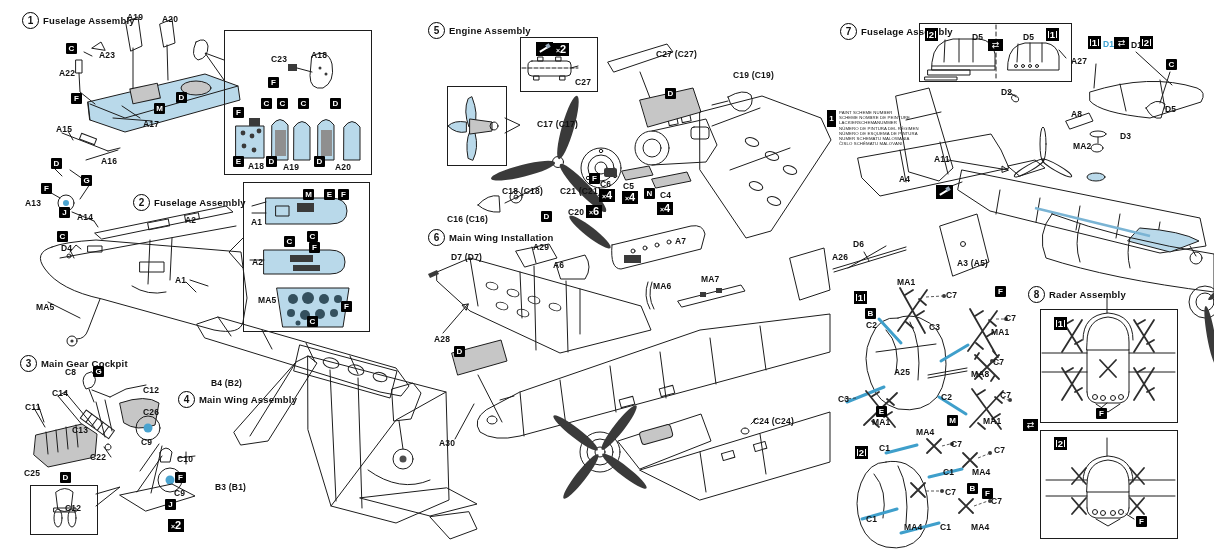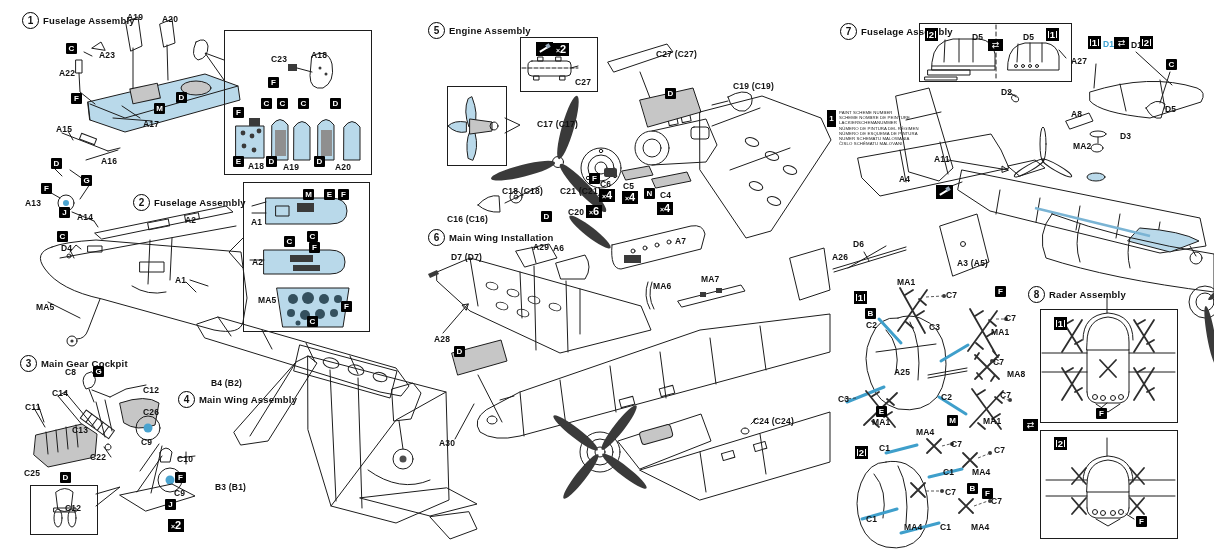--- a/index.html
+++ b/index.html
@@ -487,24 +487,24 @@
     <div class="plabel" style="left: 575px; top: 77px;">C27</div>
     <div class="plabel" style="left: 537px; top: 119px;">C17 (C17)</div>
     <div class="plabel" style="left: 560px; top: 186px;">C21 (C21)</div>
     <div class="plabel" style="left: 447px; top: 214px;">C16 (C16)</div>
     <div class="plabel" style="left: 502px; top: 186px;">C18 (C18)</div>
     <div class="plabel" style="left: 568px; top: 207px;">C20</div>
     <div class="plabel" style="left: 600px; top: 179px;">C6</div>
     <div class="plabel" style="left: 623px; top: 181px;">C5</div>
     <div class="plabel" style="left: 660px; top: 190px;">C4</div>
     <div class="plabel" style="left: 656px; top: 49px;">C27 (C27)</div>
-    <div class="plabel" style="left: 733px; top: 81px;">C19 (C19)</div>
+    <div class="plabel" style="left: 733px; top: 70px;">C19 (C19)</div>
     <div class="plabel" style="left: 451px; top: 252px;">D7 (D7)</div>
     <div class="plabel" style="left: 533px; top: 242px;">A29</div>
-    <div class="plabel" style="left: 553px; top: 243px;">A6</div>
+    <div class="plabel" style="left: 553px; top: 260px;">A6</div>
     <div class="plabel" style="left: 434px; top: 334px;">A28</div>
     <div class="plabel" style="left: 439px; top: 438px;">A30</div>
     <div class="plabel" style="left: 675px; top: 236px;">A7</div>
     <div class="plabel" style="left: 653px; top: 281px;">MA6</div>
     <div class="plabel" style="left: 701px; top: 274px;">MA7</div>
     <div class="plabel" style="left: 753px; top: 416px;">C24 (C24)</div>
     <div class="plabel" style="left: 972px; top: 32px;">D5</div>
     <div class="plabel" style="left: 1023px; top: 32px;">D5</div>
     <div class="plabel" style="left: 1071px; top: 56px;">A27</div>
     <div class="plabel" style="left: 1103px; top: 39px; color: rgb(58, 160, 208);">D1</div>
@@ -519,21 +519,21 @@
     <div class="plabel" style="left: 853px; top: 239px;">D6</div>
     <div class="plabel" style="left: 832px; top: 252px;">A26</div>
     <div class="plabel" style="left: 957px; top: 258px;">A3 (A5)</div>
     <div class="plabel" style="left: 897px; top: 277px;">MA1</div>
     <div class="plabel" style="left: 946px; top: 290px;">C7</div>
     <div class="plabel" style="left: 866px; top: 320px;">C2</div>
     <div class="plabel" style="left: 929px; top: 322px;">C3</div>
     <div class="plabel" style="left: 1005px; top: 313px;">C7</div>
     <div class="plabel" style="left: 991px; top: 327px;">MA1</div>
     <div class="plabel" style="left: 894px; top: 367px;">A25</div>
-    <div class="plabel" style="left: 971px; top: 369px; margin-left: 36px;">MA8</div>
+    <div class="plabel" style="left: 971px; top: 369px;">MA8</div>
     <div class="plabel" style="left: 993px; top: 357px;">C7</div>
     <div class="plabel" style="left: 838px; top: 394px;">C3</div>
     <div class="plabel" style="left: 872px; top: 417px;">MA1</div>
     <div class="plabel" style="left: 941px; top: 392px;">C2</div>
     <div class="plabel" style="left: 983px; top: 416px;">MA1</div>
     <div class="plabel" style="left: 1000px; top: 390px;">C7</div>
     <div class="plabel" style="left: 916px; top: 427px;">MA4</div>
     <div class="plabel" style="left: 879px; top: 443px;">C1</div>
     <div class="plabel" style="left: 951px; top: 439px;">C7</div>
     <div class="plabel" style="left: 994px; top: 445px;">C7</div>

